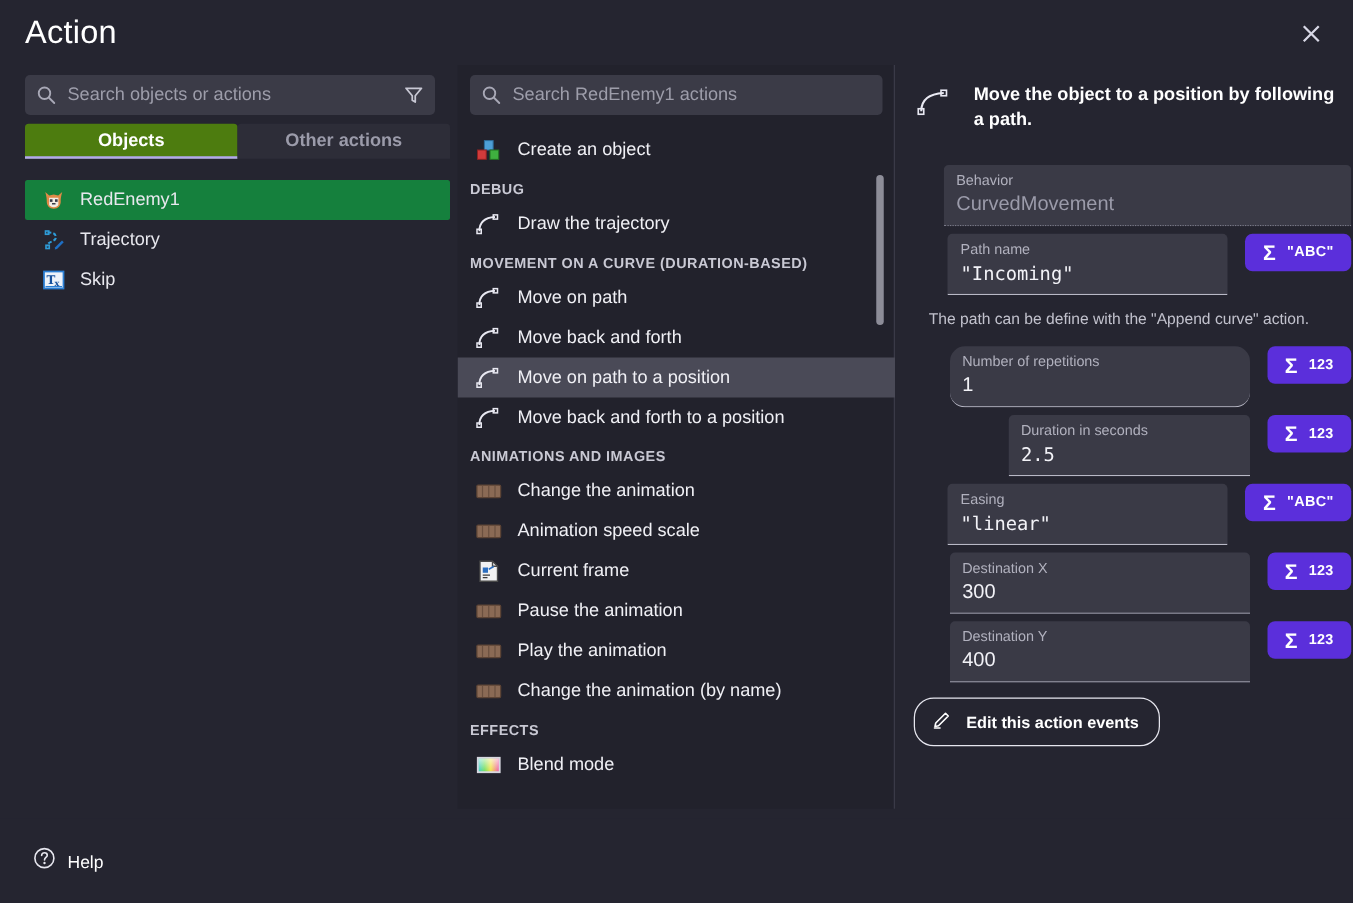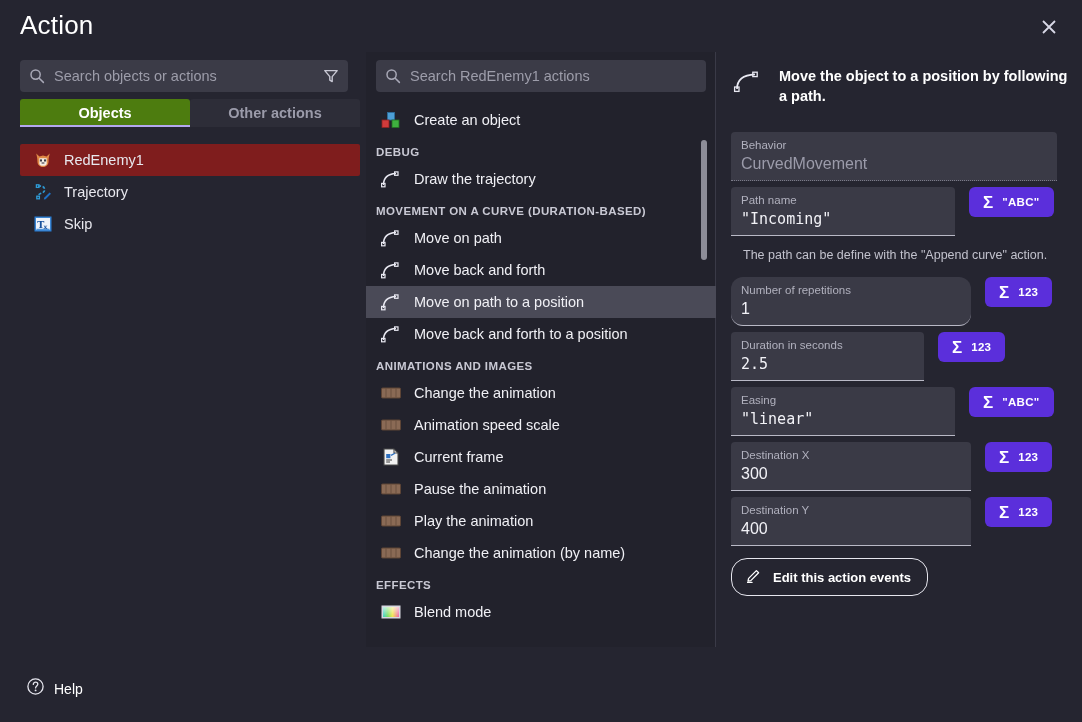--- a/index.html
+++ b/index.html
@@ -57,21 +57,21 @@
   .tab.active::after {
     content: ""; position: absolute; left: 0; right: 0; bottom: 0; height: 2.5px; background: #b3a8ee;
   }
 
   
   .obj-list { position: absolute; left: 20px; top: 92px; width: 340px; }
   .obj-row {
     height: 32px; display: flex; align-items: center; padding-left: 12px;
     cursor: pointer; border-radius: 2px;
   }
-  .obj-row.selected { background: #7f1d1d; }
+  .obj-row.selected { background: #15803d; }
   .obj-icon { width: 22px; height: 22px; flex: 0 0 22px; margin-right: 10px;
               display: flex; align-items: center; justify-content: center; }
   .obj-label { font-size: 14.5px; color: #e8e8ee; }
 
   
   .act-scroll {
     position: absolute; left: 0; top: 48px; width: 350px; height: 595px;
     overflow: hidden;
   }
   .act-inner { position: relative; padding-top: 4px; }
@@ -96,21 +96,21 @@
     background: #8d8d98; border-radius: 3px; cursor: pointer;
   }
 
   
   .action-header { position: absolute; left: 14px; top: 14px; width: 340px; display: flex; gap: 14px; }
   .action-header-icon { flex: 0 0 34px; padding-top: 3px; }
   .action-header-text { font-size: 14.5px; font-weight: bold; line-height: 20px; color: #ffffff; }
 
   .params { position: absolute; left: 14px; top: 80px; width: 350px; }
 
-  .field-row { display: flex; align-items: flex-start; margin-bottom: 6px; }
+  .field-row { display: flex; align-items: flex-start; margin-bottom: 6px; justify-content: flex-end; }
   .field {
     background: #3a3a46; border-radius: 4px 4px 0 0; padding: 6px 10px 5px 10px;
     position: relative;
   }
   .field-label { font-size: 11.5px; color: #b1b1be; line-height: 15px; }
   .field-value { font-size: 15px; color: #f2f2f7; line-height: 22px;
                  font-family: "DejaVu Sans Mono", monospace; }
   .field-value.plain { font-family: "Liberation Sans", sans-serif; font-size: 16px; }
   .field.active { border-bottom: 1.5px solid #b9b9c6; }
   .field.disabled { border-bottom: 1.5px dotted #7a7a88; }

